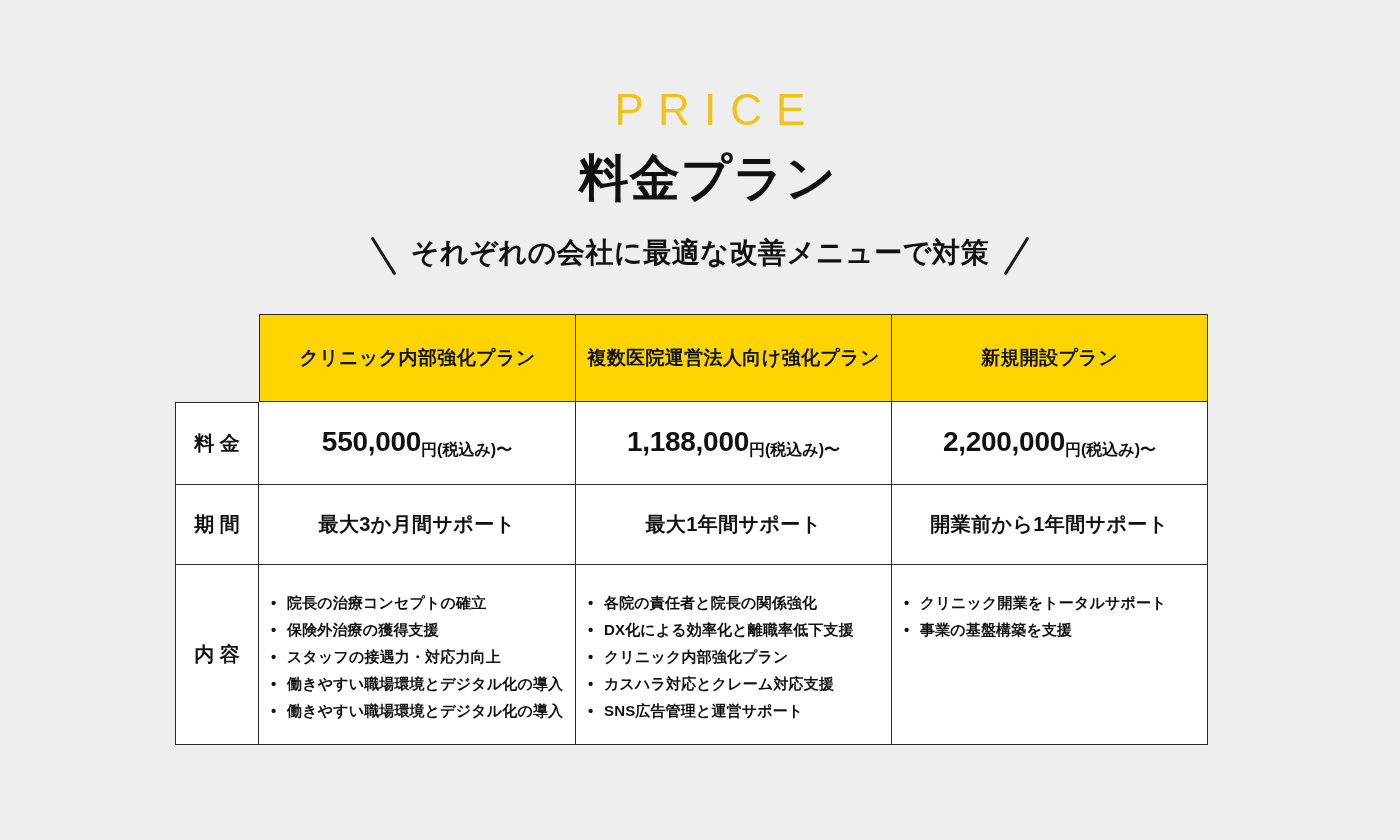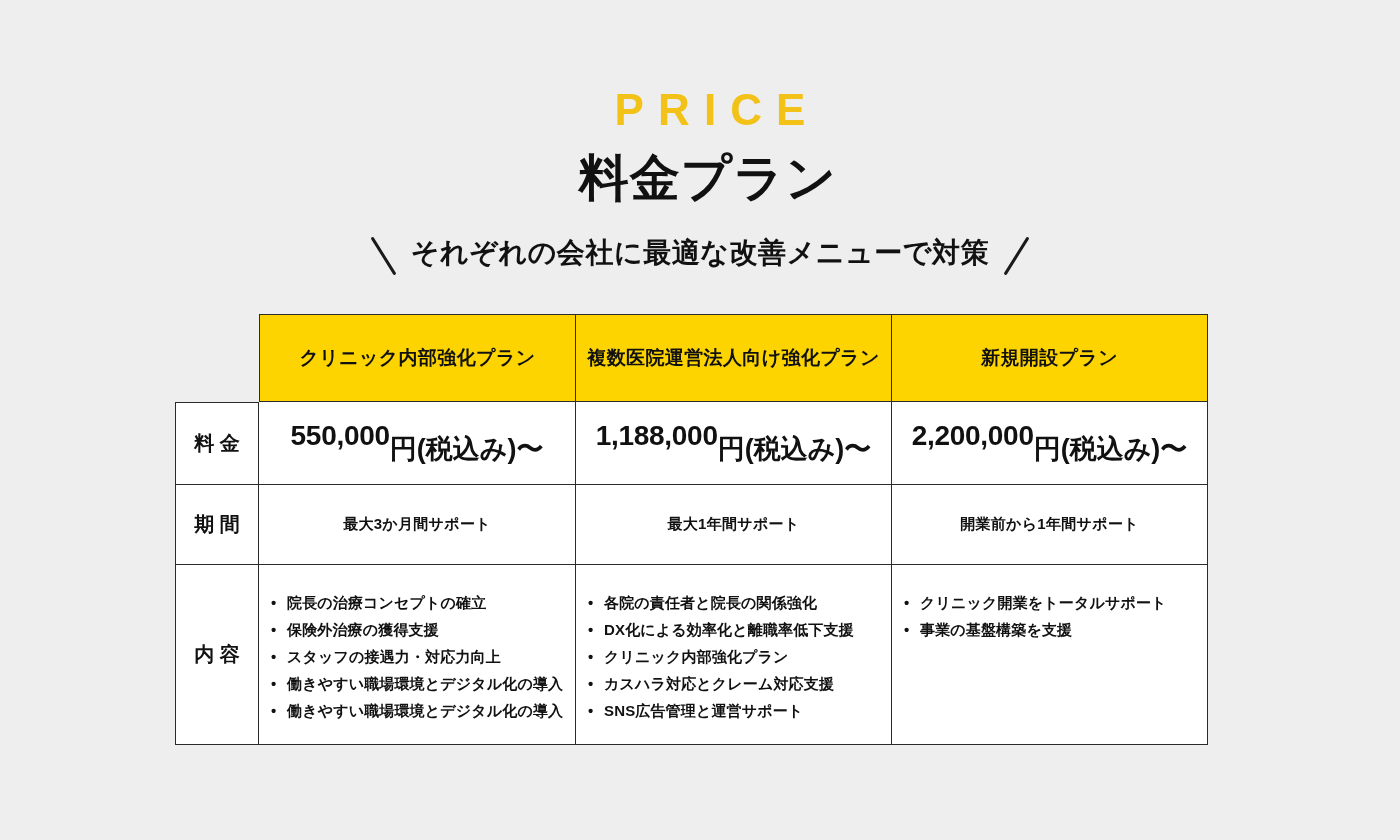--- a/index.html
+++ b/index.html
@@ -9,21 +9,21 @@
     font-family: "Liberation Sans", "DejaVu Sans", sans-serif;
     color: #111111;
     overflow: hidden;
   }
   .section { width: 1400px; padding-top: 88px; }
 
   
   .eyebrow {
     text-align: center;
     font-size: 44px;
-    font-weight: 700;
+    font-weight: 400;
     letter-spacing: 0.32em;
     text-indent: 0.32em;
     color: #f2c218;
     line-height: 1;
     padding-left: 20px;
   }
   .page-title {
     text-align: center;
     margin-top: 18px;
     font-size: 50px;
@@ -94,30 +94,30 @@
   .rowlabel.first { border-top: 1px solid #2b2b2b; }
 
   .price-cell { gap: 2px; }
   .price-amount {
     font-size: 28px;
     font-weight: 800;
     letter-spacing: -0.01em;
     line-height: 1;
   }
   .price-suffix {
-    font-size: 27px;
+    font-size: 16px;
     font-weight: 800;
     line-height: 1;
     padding-top: 14px;
     align-self: flex-start;
   }
   .price-inner { display: flex; align-items: baseline; }
 
   .period-cell {
-    font-size: 15px;
+    font-size: 20px;
     font-weight: 700;
     letter-spacing: 0.02em;
   }
 
   .features-cell {
     align-items: flex-start;
     justify-content: flex-start;
     padding: 30px 8px 0 10px;
   }
   .features-list {

